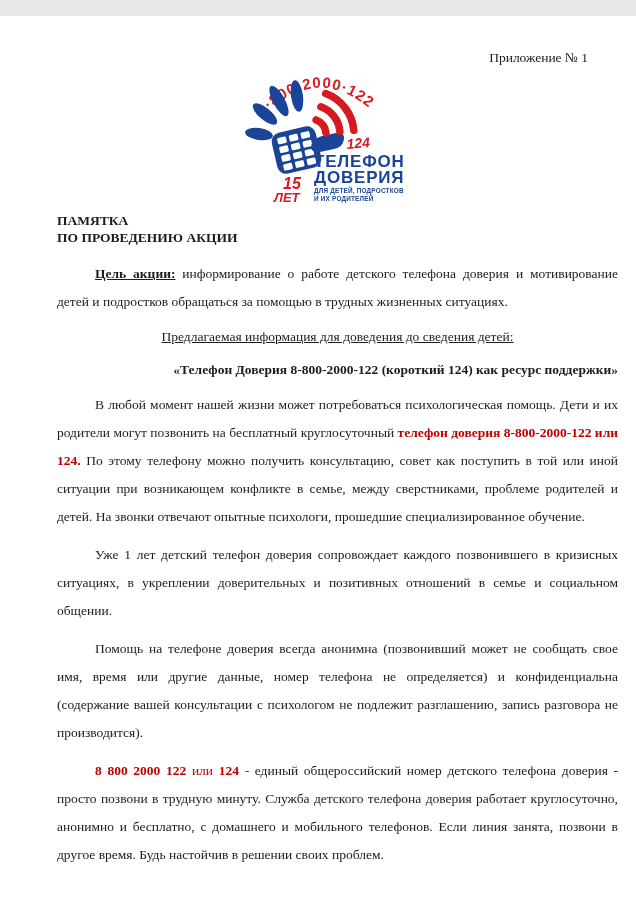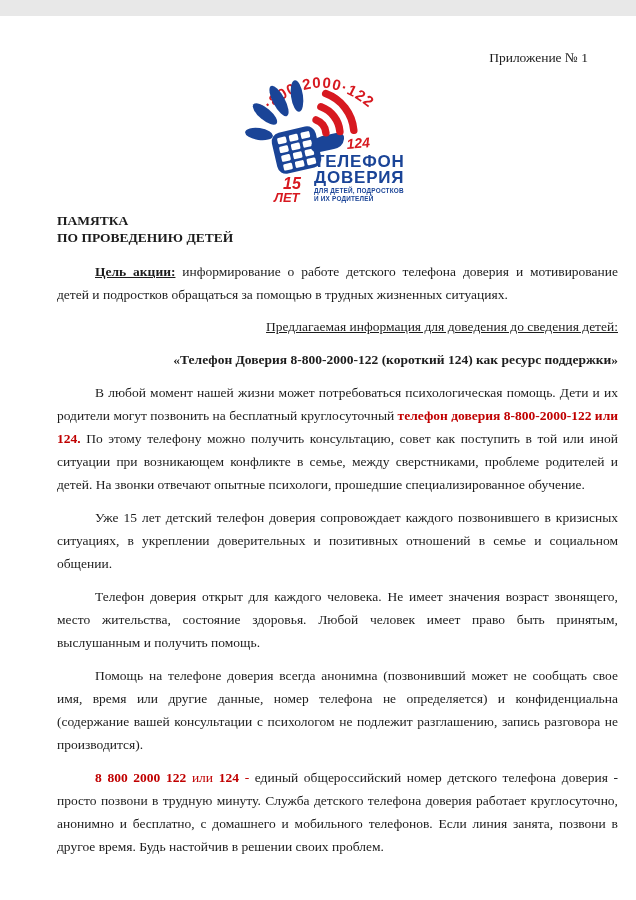--- a/index.html
+++ b/index.html
@@ -66,25 +66,25 @@
   .doc-title{
     text-align:left;
     font-weight:bold;
     line-height:17px;
     margin:6px 0 14px 0;
   }
   p{margin:0 0 10px 0;}
   .body-par{
     text-align:justify;
     text-indent:38px;
-    line-height:23px;
+    line-height:28px;
   }
   .goal-label{font-weight:bold;text-decoration:underline;}
   .center-underline{
-    text-align:right;
+    text-align:center;
     text-decoration:underline;
     line-height:21.5px;
     margin:2px 0 11px 0;
   }
   .center-bold{
     text-align:right;
     font-weight:bold;
     line-height:21.5px;
     margin:0 0 11px 0;
   }
@@ -151,32 +151,31 @@
 
       <g>
         <text class="logo-years-num" x="36" y="121">15</text>
         <text class="logo-years-word" x="27" y="134">ЛЕТ</text>
       </g>
     </svg>
   </div>
 
   <div class="doc-title">
     <div>ПАМЯТКА</div>
-    <div>ПО ПРОВЕДЕНИЮ  ДЕТЕЙ</div>
+    <div>ПО ПРОВЕДЕНИЮ  АКЦИИ</div>
   </div>
 
   <p class="body-par"><span class="goal-label">Цель акции:</span><span> информирование о  работе детского телефона доверия и мотивирование детей и подростков обращаться за помощью  в трудных жизненных ситуациях.</span></p>
 
   <p class="center-underline">Предлагаемая информация для доведения до сведения детей:</p>
 
   <p class="center-bold">«Телефон Доверия 8-800-2000-122 (короткий 124)  как ресурс поддержки»</p>
 
   <p class="body-par"><span>В любой момент нашей жизни может потребоваться психологическая помощь. Дети и их родители могут позвонить на бесплатный круглосуточный </span><span class="red bold">телефон доверия 8-800-2000-122 или 124.</span><span> По этому телефону можно получить консультацию, совет как поступить в той или иной ситуации при возникающем конфликте в семье, между сверстниками, проблеме родителей и детей. На звонки отвечают опытные психологи, прошедшие специализированное обучение.</span></p>
 
-  <p class="body-par">Уже 15 лет детский телефон доверия сопровождает каждого позвонившего в кризисных ситуациях, в укреплении доверительных и позитивных отношений в семье и социальном общении.</p>
+  <p class="body-par">Уже 1 лет детский телефон доверия сопровождает каждого позвонившего в кризисных ситуациях, в укреплении доверительных и позитивных отношений в семье и социальном общении.</p>
 
-  <p class="body-par">Телефон доверия открыт для каждого человека. Не имеет значения  возраст звонящего, место жительства, состояние здоровья.   Любой человек имеет право быть принятым, выслушанным и получить помощь.</p>
 
   <p class="body-par">Помощь на телефоне доверия всегда анонимна (позвонивший может не сообщать свое имя, время или другие данные, номер телефона не определяется) и конфиденциальна (содержание вашей консультации с психологом не подлежит разглашению, запись разговора не производится).</p>
 
   <p class="body-par"><span class="red bold">8 800 2000 122</span><span class="red"> или </span><span class="red bold">124</span><span class="red"> - </span><span> единый общероссийский номер детского телефона доверия - просто позвони в трудную минуту. Служба детского телефона доверия работает круглосуточно, анонимно и бесплатно, с домашнего и мобильного телефонов. Если линия занята, позвони в другое время. Будь настойчив в решении своих проблем.</span></p>
 
 </div>
 
 </body></html>

